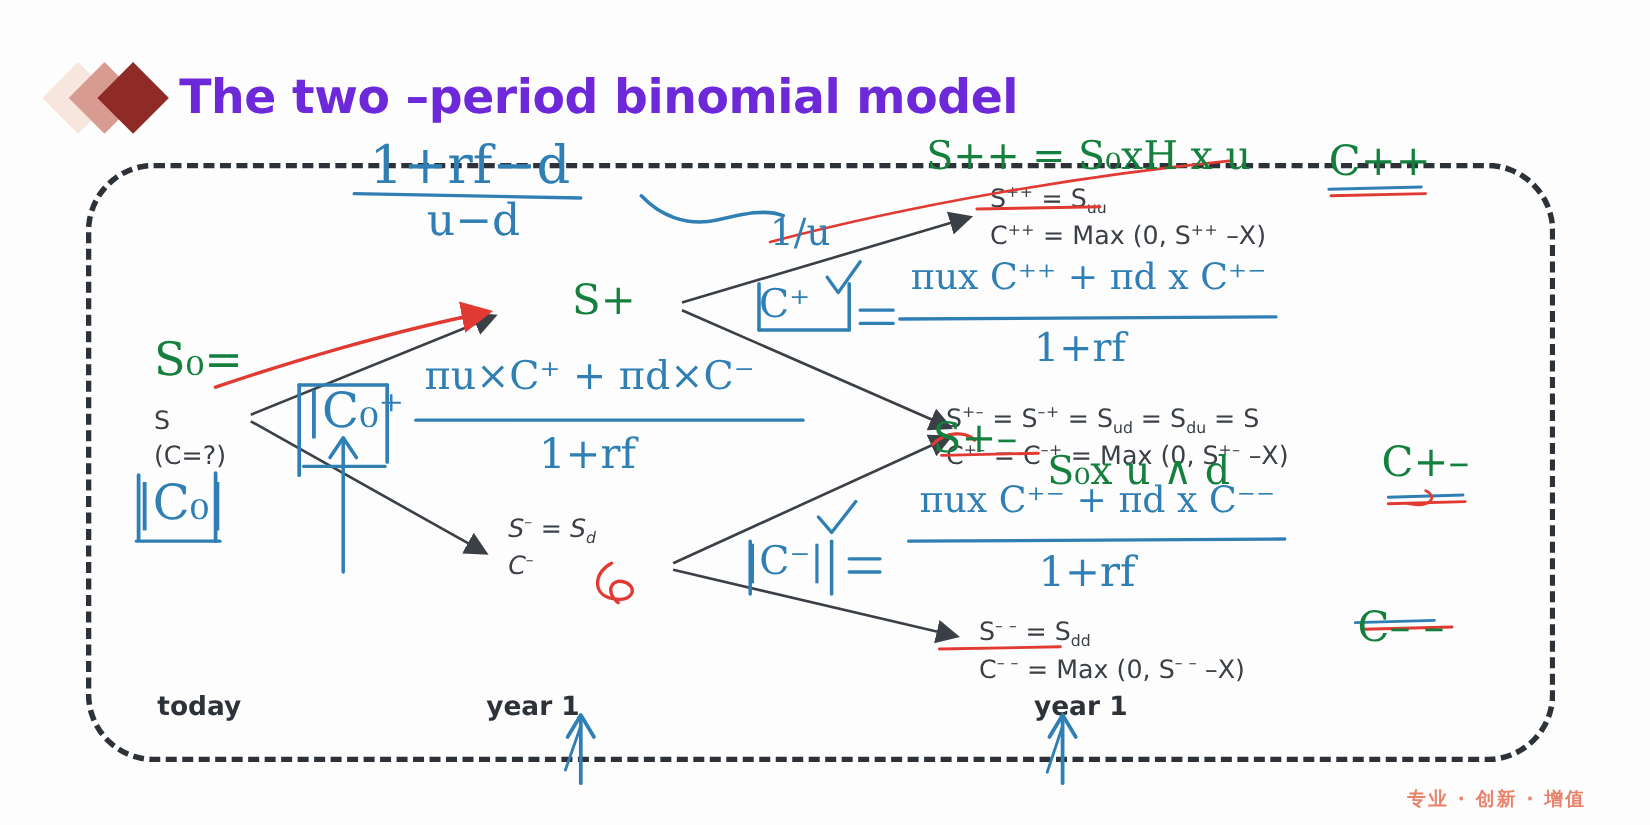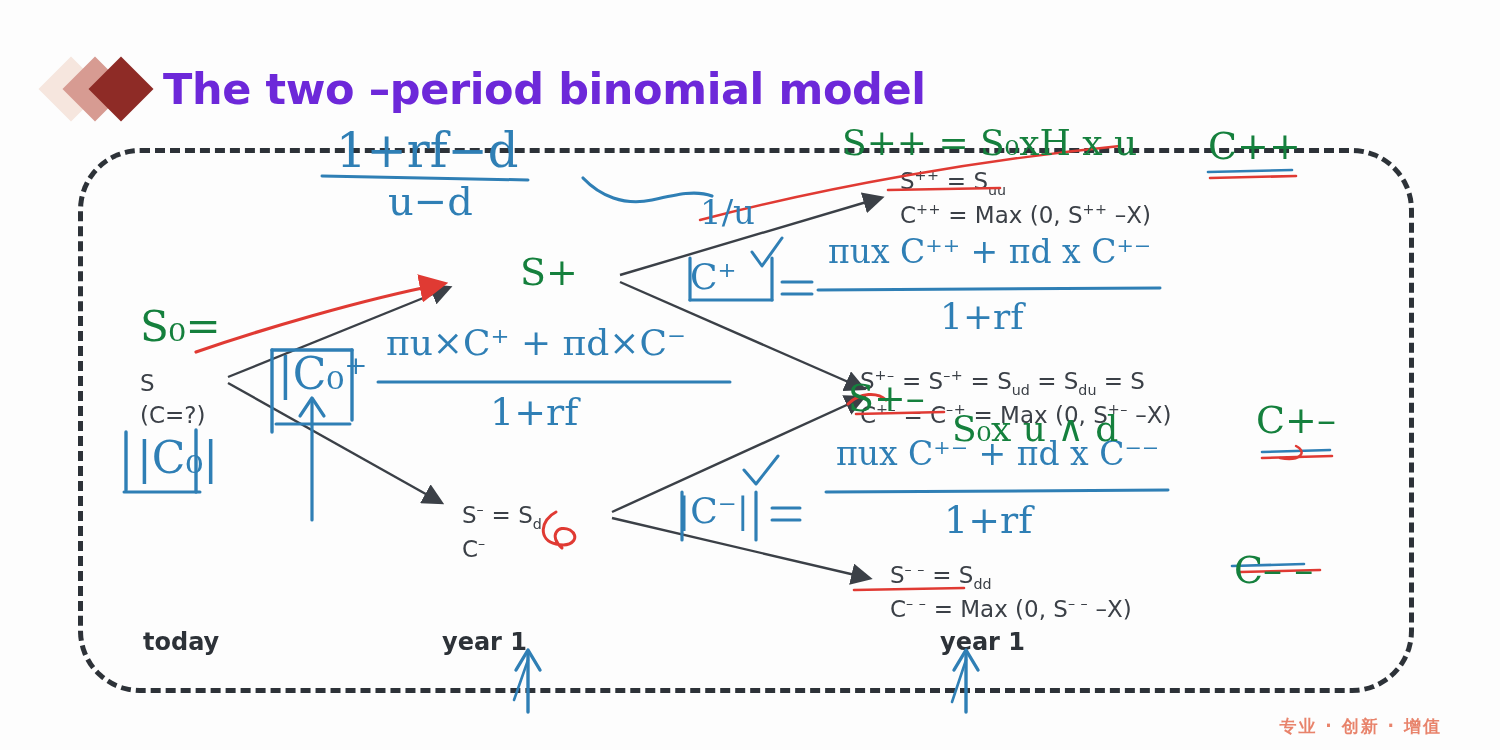--- a/index.html
+++ b/index.html
@@ -55,21 +55,21 @@
     font-size: 23px;
     font-family: "DejaVu Sans", sans-serif;
     line-height: 1.38;
     white-space: nowrap;
   }
   .node .sup { font-size: 0.62em; vertical-align: super; letter-spacing: 0.5px; }
   .node .sub { font-size: 0.62em; vertical-align: sub; }
 
   .node-root    { left: 140px; top: 368px; }
   .node-up      { left: 466px; top: 232px; }
-  .node-down    { left: 462px; top: 500px; }
+  .node-down    { left: 462px; top: 466px; font-style: italic; }
   .node-uu      { left: 900px; top: 166px; }
   .node-ud      { left: 860px; top: 366px; }
   .node-dd      { left: 890px; top: 560px; }
 
   
   .time-label {
     position: absolute;
     font-size: 24px; font-weight: bold;
     color: #2d3238;
     font-family: "DejaVu Sans", sans-serif;
@@ -245,21 +245,21 @@
       <path d="M1280,458 C1300,462 1308,452 1296,446" stroke-width="2.4"></path>
     </g>
   </svg>
 
   <div class="hand blue" style="left:336px; top:122px; font-size:48px;">1+rf−d</div>
   <div class="hand blue" style="left:388px; top:178px; font-size:40px;">u−d</div>
 
   <div class="hand blue" style="left:700px; top:192px; font-size:34px;">1/u</div>
 
   <div class="hand blue" style="left:278px; top:348px; font-size:44px;">|C₀⁺</div>
-  <div class="hand blue" style="left:137px; top:432px; font-size:44px;">|C₀|</div>
+  <div class="hand blue" style="left:124px; top:432px; font-size:44px;">|C₀|</div>
 
   <div class="hand blue" style="left:386px; top:322px; font-size:36px;">πu×C⁺ + πd×C⁻</div>
   <div class="hand blue" style="left:490px; top:390px; font-size:38px;">1+rf</div>
 
   <div class="hand blue" style="left:690px; top:256px; font-size:36px;">C⁺</div>
   <div class="hand blue" style="left:828px; top:232px; font-size:33px;">πux C⁺⁺ + πd x C⁺⁻</div>
   <div class="hand blue" style="left:940px; top:296px; font-size:36px;">1+rf</div>
 
   <div class="hand blue" style="left:678px; top:490px; font-size:36px;">|C⁻|</div>
   <div class="hand blue" style="left:836px; top:434px; font-size:33px;">πux C⁺⁻ + πd x C⁻⁻</div>

